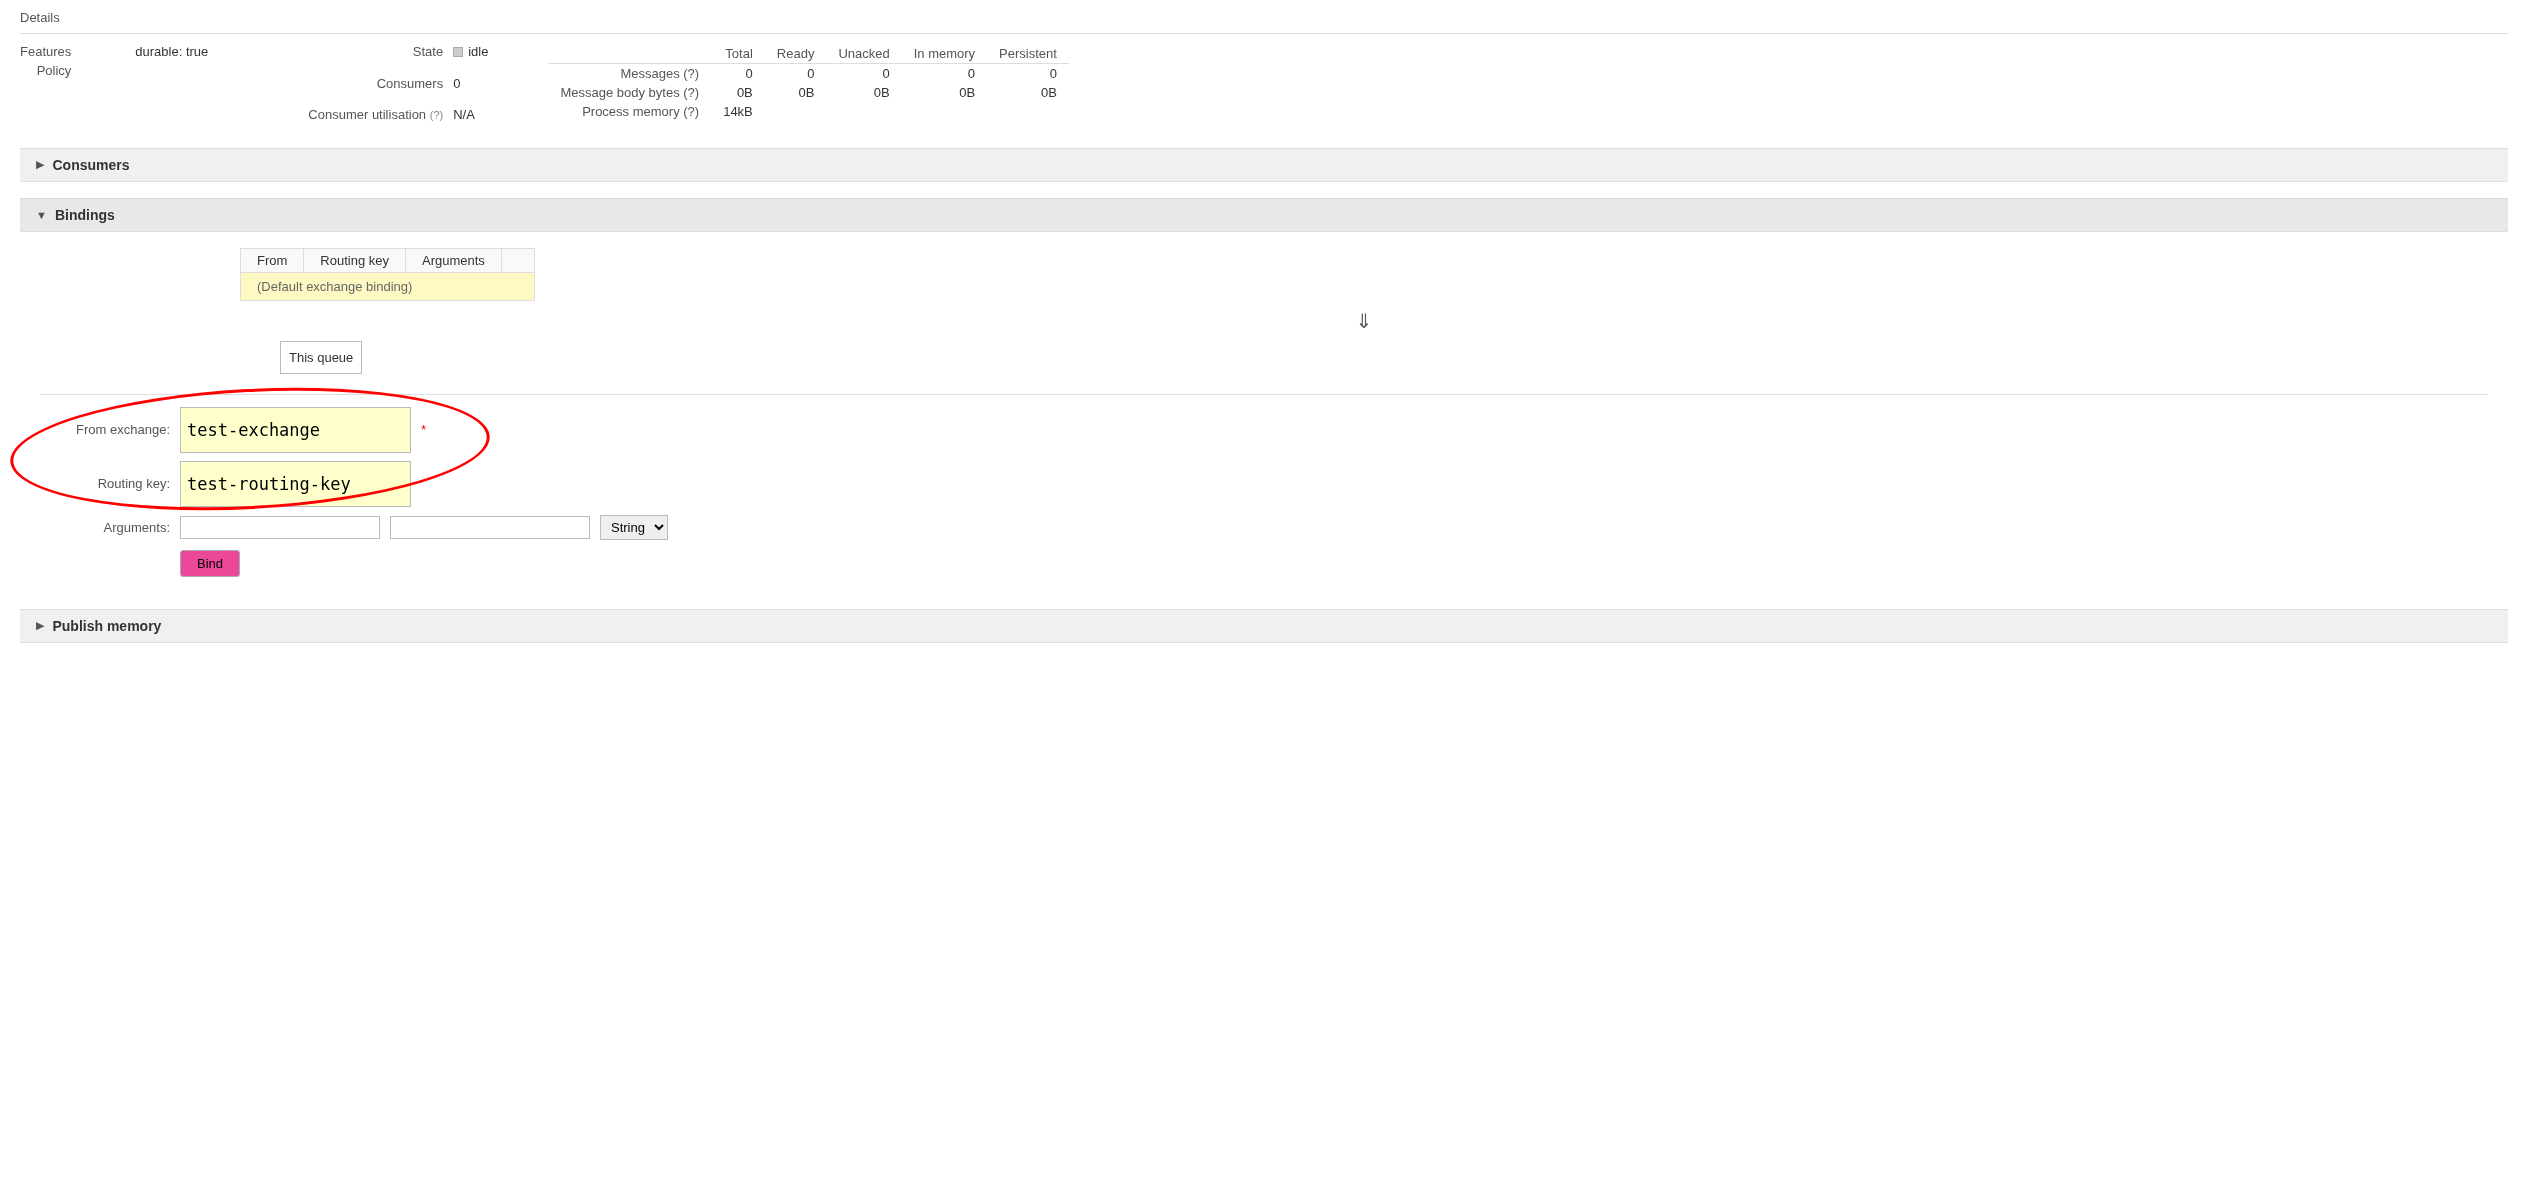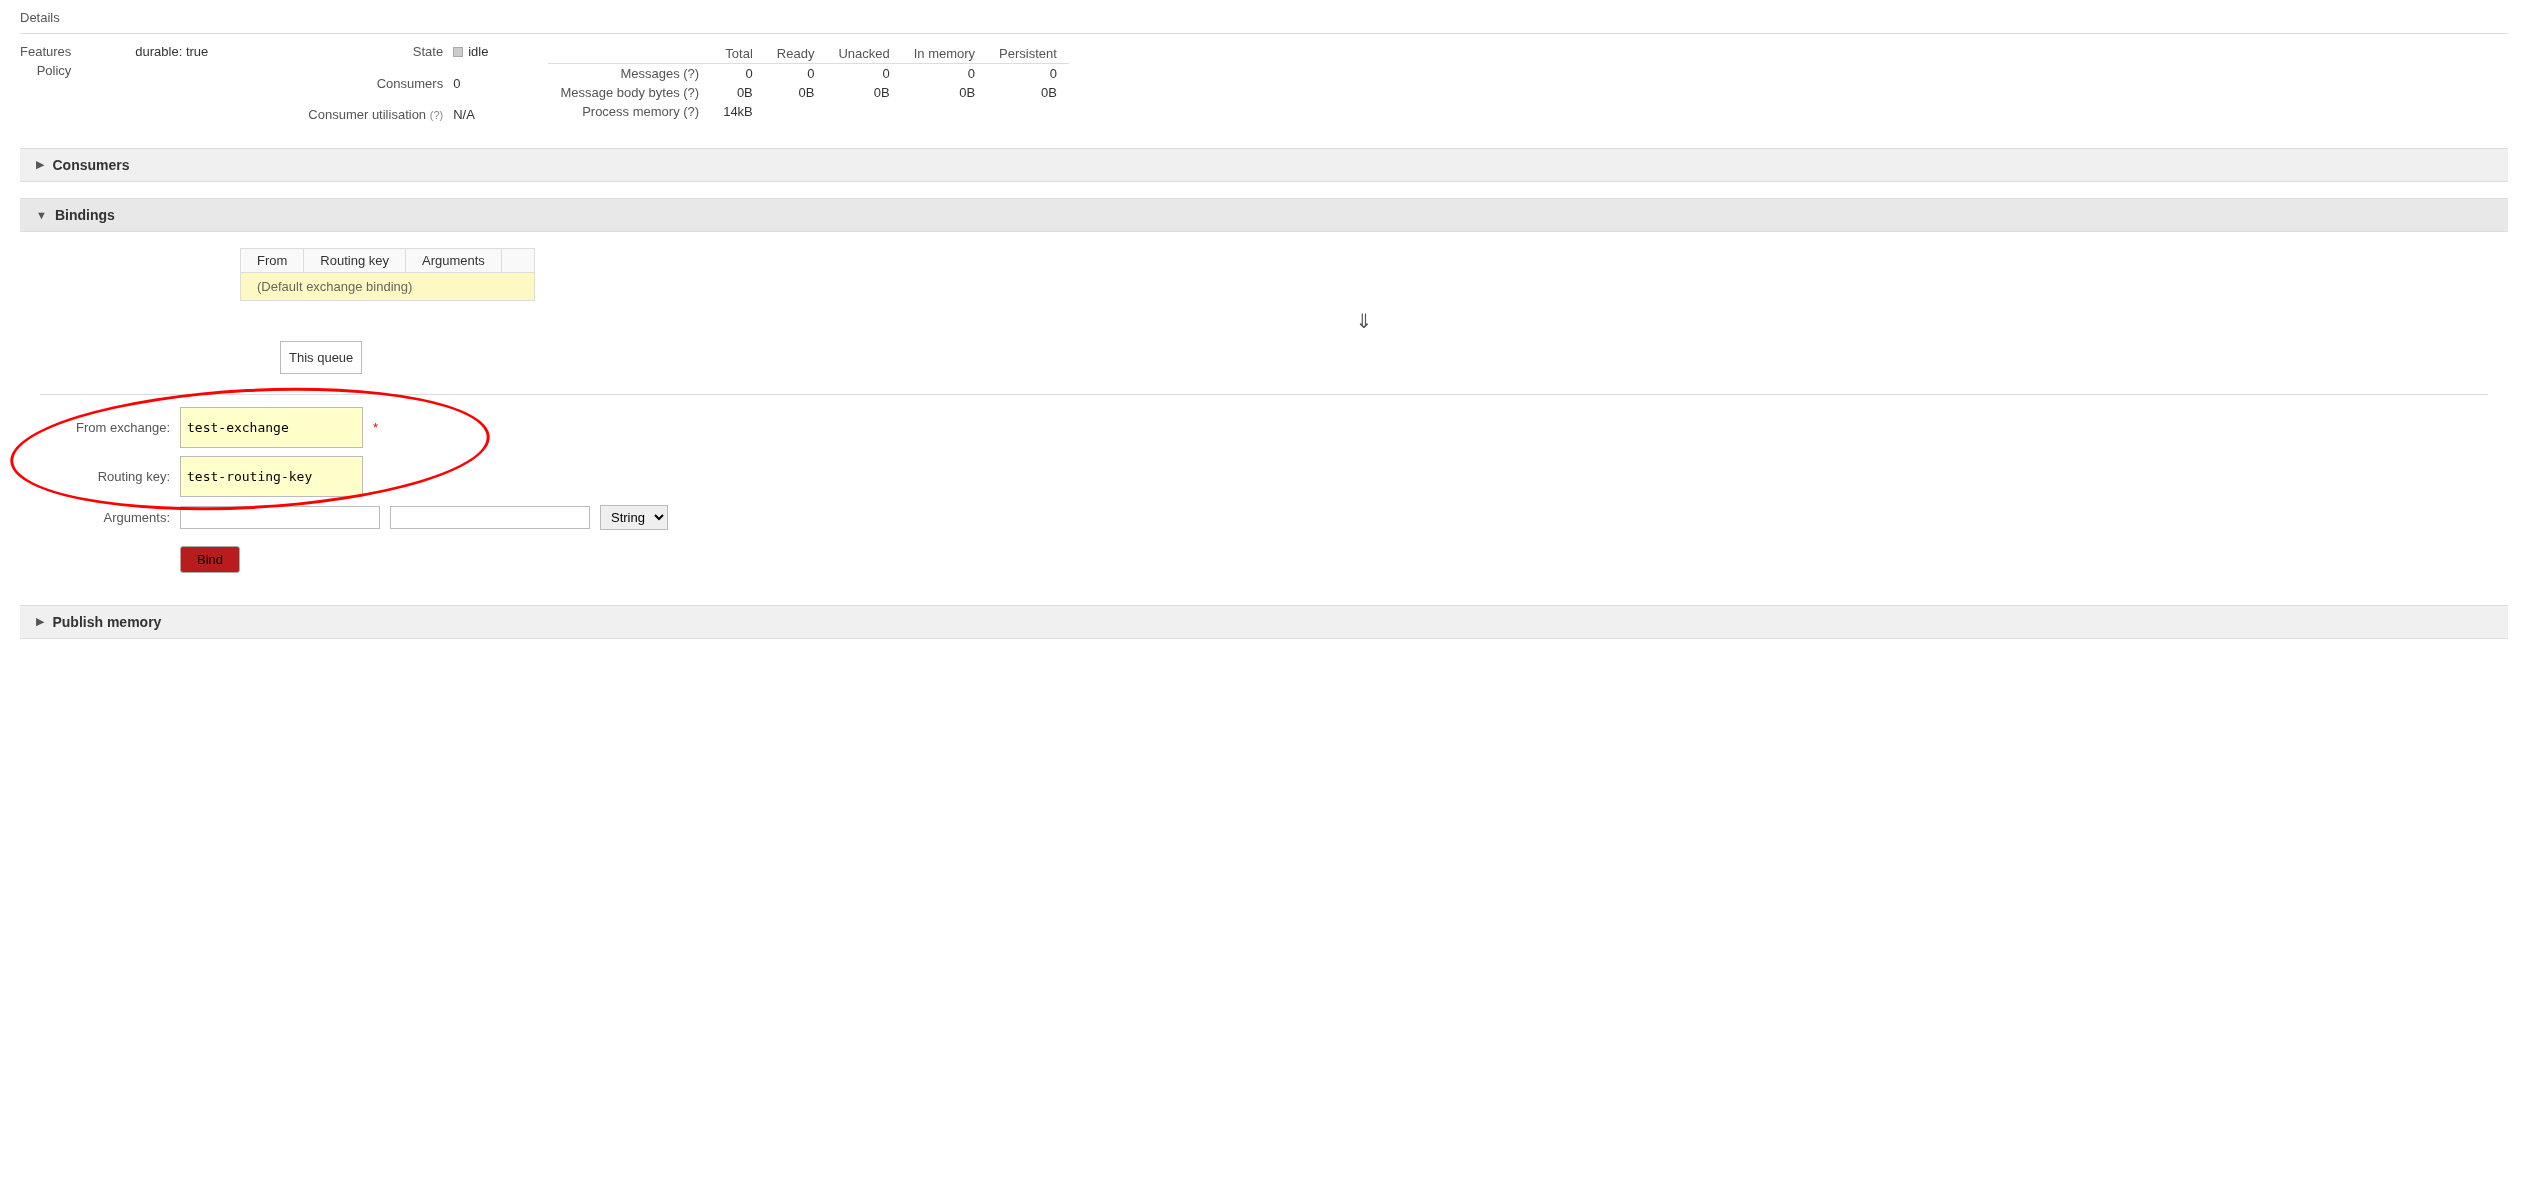--- a/index.html
+++ b/index.html
@@ -168,44 +168,44 @@
     }
     .form-row .form-label {
       text-align: right;
       min-width: 130px;
       color: #555;
       font-size: 13px;
     }
     .form-input {
       border: 1px solid #bbb;
       padding: 12px 6px;
-      font-size: 13px;
+      font-size: 17px;
       font-family: monospace;
       background: #ffffcc;
       min-width: 180px;
     }
     .form-input-plain {
       border: 1px solid #bbb;
       padding: 3px 6px;
       font-size: 13px;
       min-width: 200px;
     }
     .required-star {
       color: red;
       font-size: 13px;
     }
     .bind-button {
-      background: #b91c1c;
+      background: #ec4899;
       border: 1px solid #aaa;
       padding: 5px 16px;
       font-size: 13px;
       cursor: pointer;
       border-radius: 3px;
       margin-left: 140px;
-      margin-top: 8px;
+      margin-top: 2px;
     }
     .publish-section {
       margin-top: 16px;
     }
     .red-ellipse {
       position: absolute;
       top: -18px;
       left: -30px;
       width: 480px;
       height: 120px;

